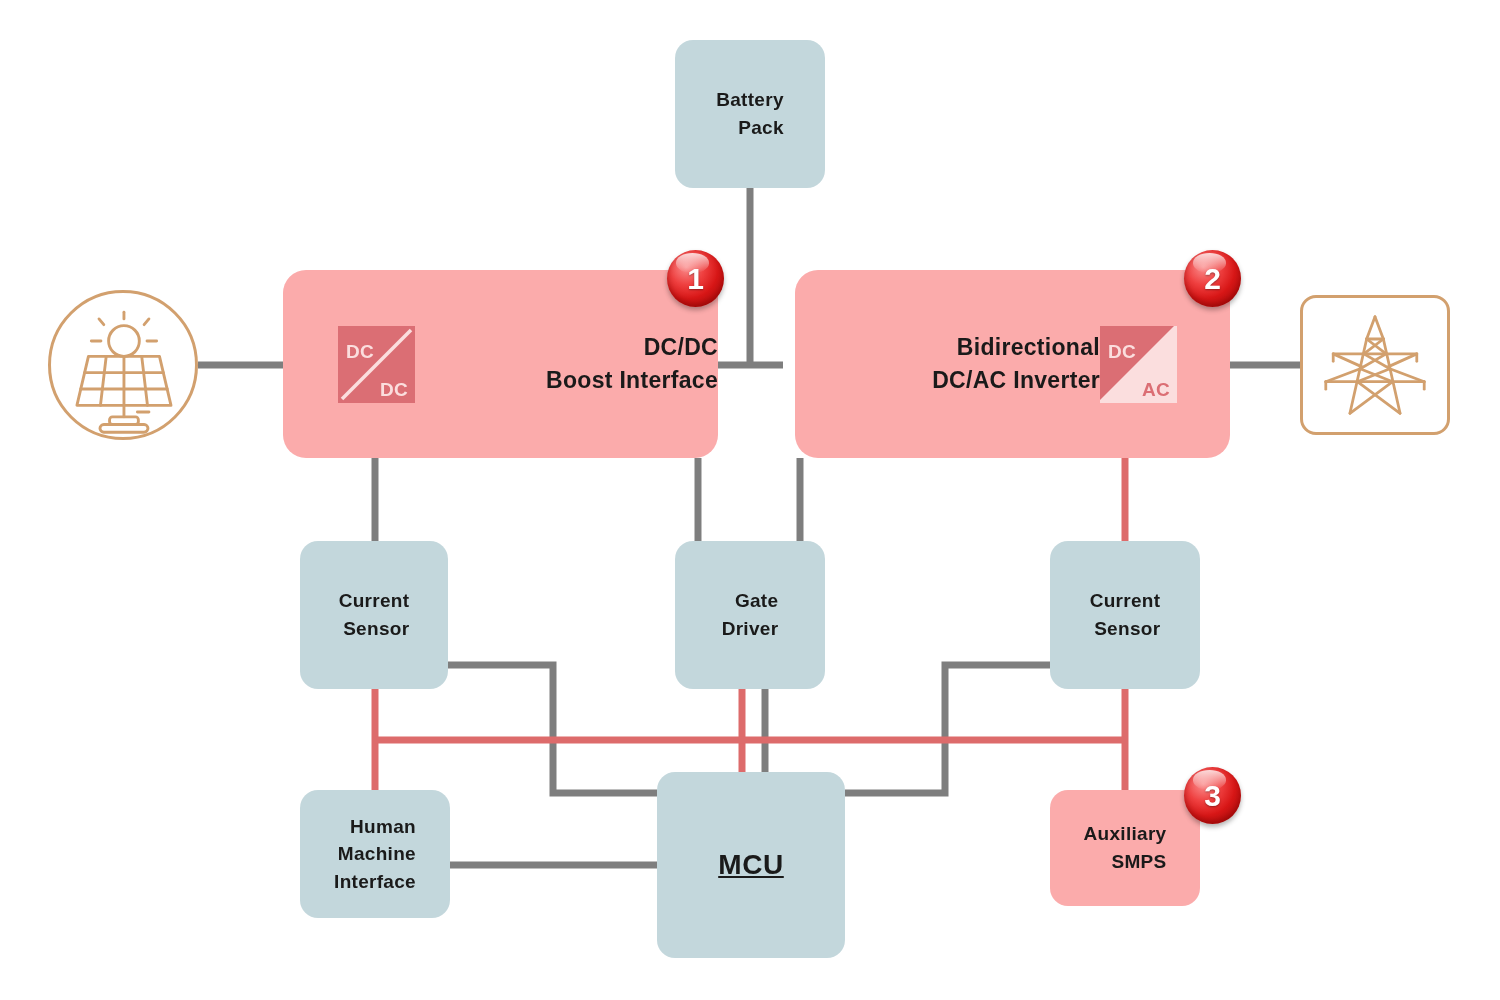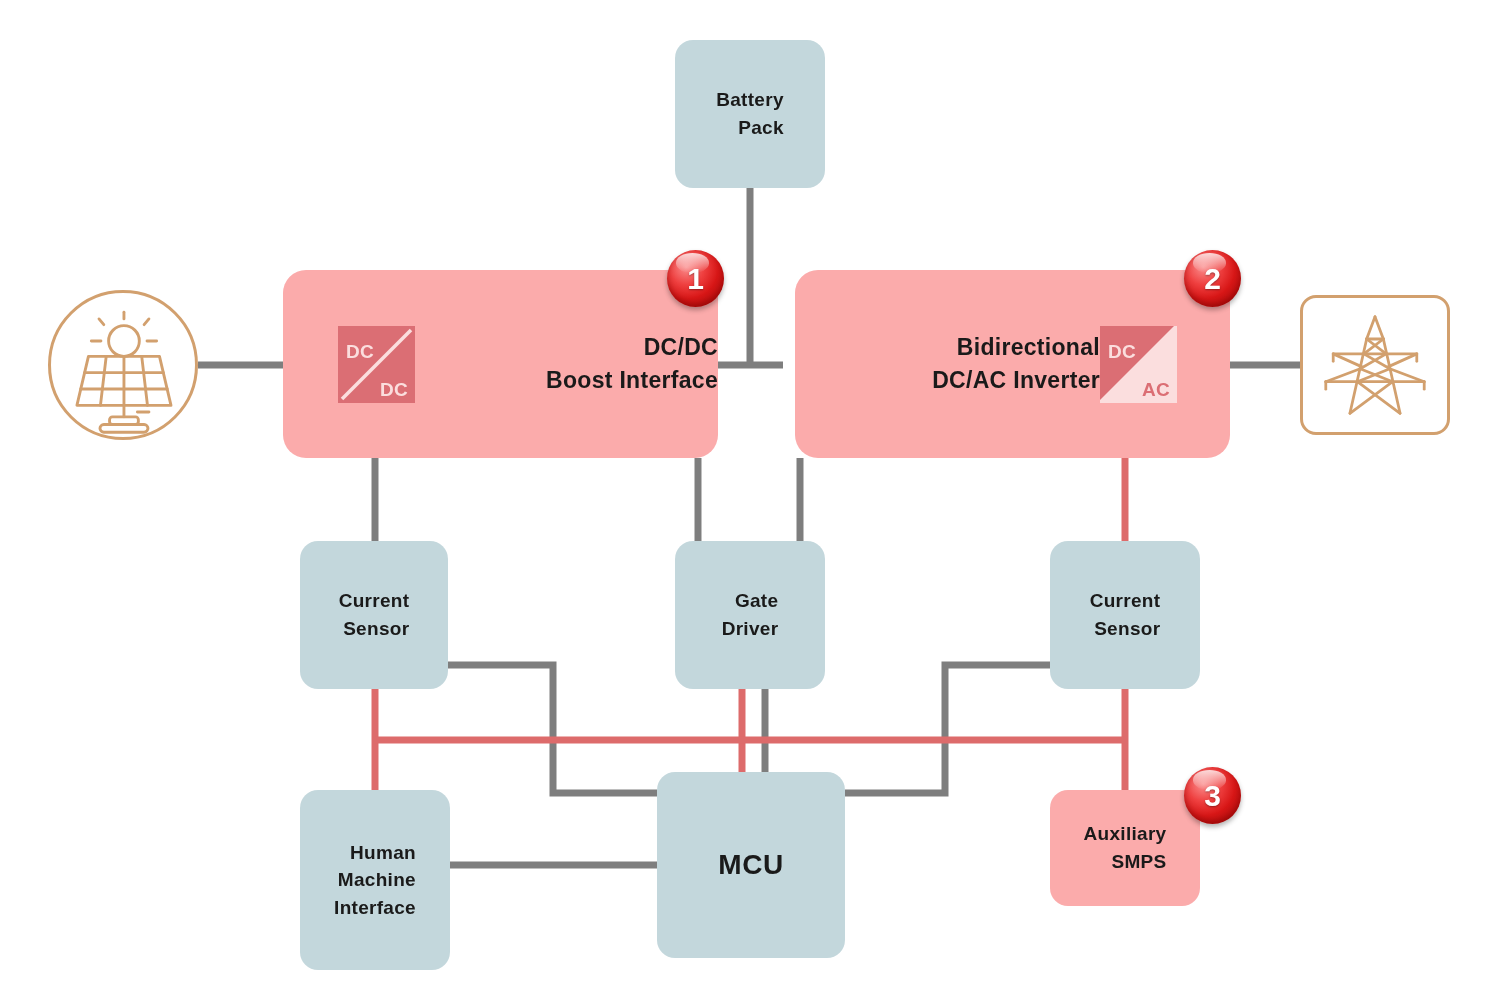--- a/index.html
+++ b/index.html
@@ -17,22 +17,22 @@
         text-align:center;font-weight:bold;letter-spacing:.3px;line-height:1.45;}
   .label{white-space:pre-line;text-align:right;}
   .blue{background:var(--box-blue);border-radius:18px;font-size:19px;}
   .pink{background:var(--box-pink);border-radius:23px;font-size:23px;}
   .n-battery{left:675px;top:40px;width:150px;height:148px;}
   .n-boost{left:283px;top:270px;width:435px;height:188px;}
   .n-inverter{left:783px;top:270px;width:435px;height:188px;margin-left:12px;}
   .n-csl{left:300px;top:541px;width:148px;height:148px;}
   .n-gate{left:675px;top:541px;width:150px;height:148px;}
   .n-csr{left:1050px;top:541px;width:150px;height:148px;}
-  .n-hmi{left:300px;top:790px;width:150px;height:180px;}
-  .n-mcu{left:657px;top:772px;width:188px;height:186px;font-size:28px;letter-spacing:.6px;}
+  .n-hmi{left:300px;top:790px;width:150px;height:128px;}
+  .n-mcu{left:657px;top:772px;width:188px;height:186px;font-size:28px;letter-spacing:.6px;text-decoration:underline;}
   .n-aux{left:1050px;top:790px;width:150px;height:116px;border-radius:18px;font-size:19px;}
   .n-solar{left:48px;top:290px;width:150px;height:150px;border:3px solid var(--tan);
            border-radius:50%;box-sizing:border-box;background:#fff;}
   .n-grid{left:1300px;top:295px;width:150px;height:140px;border:3px solid var(--tan);
           border-radius:16px;box-sizing:border-box;background:#fff;}
   .conv-icon{flex:0 0 auto;width:77px;height:77px;}
   .n-boost .conv-icon{margin-left:55px;}
   .n-inverter .conv-icon{margin-right:53px;}
   .n-boost .label,.n-inverter .label{flex:1 1 auto;}
   .badge{position:absolute;z-index:2;width:57px;height:57px;border-radius:50%;

